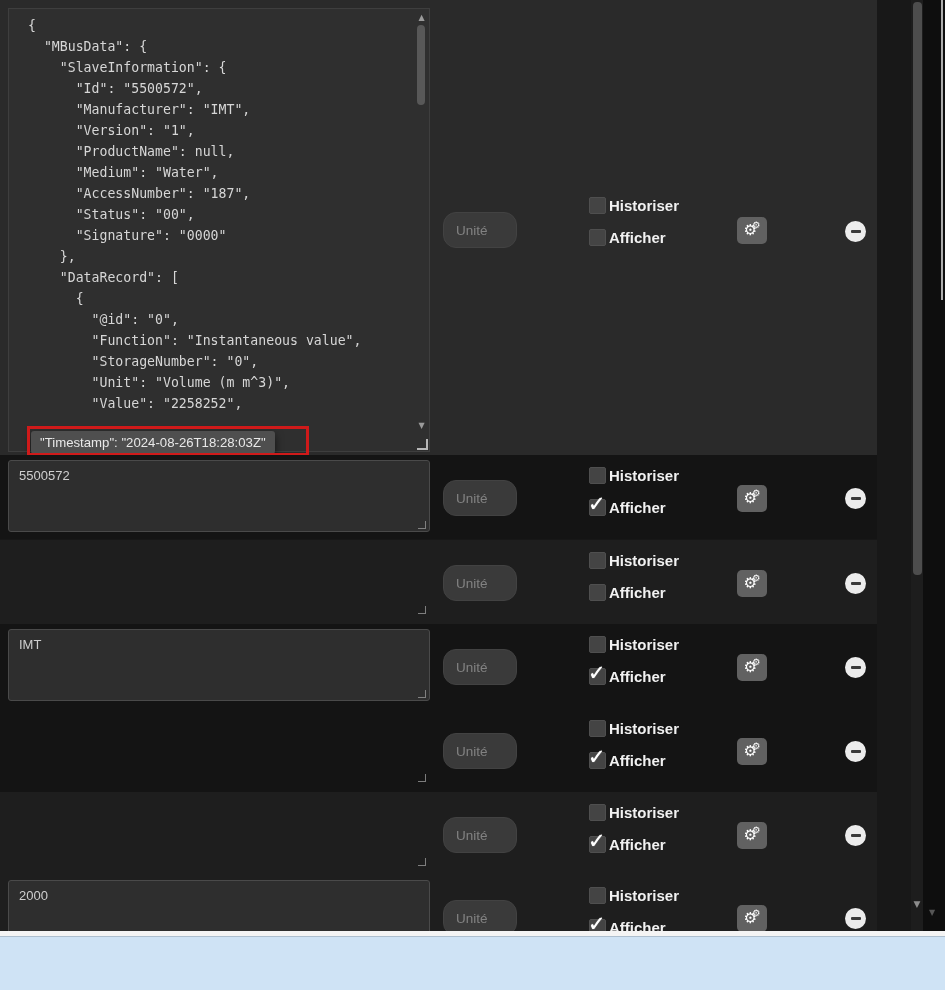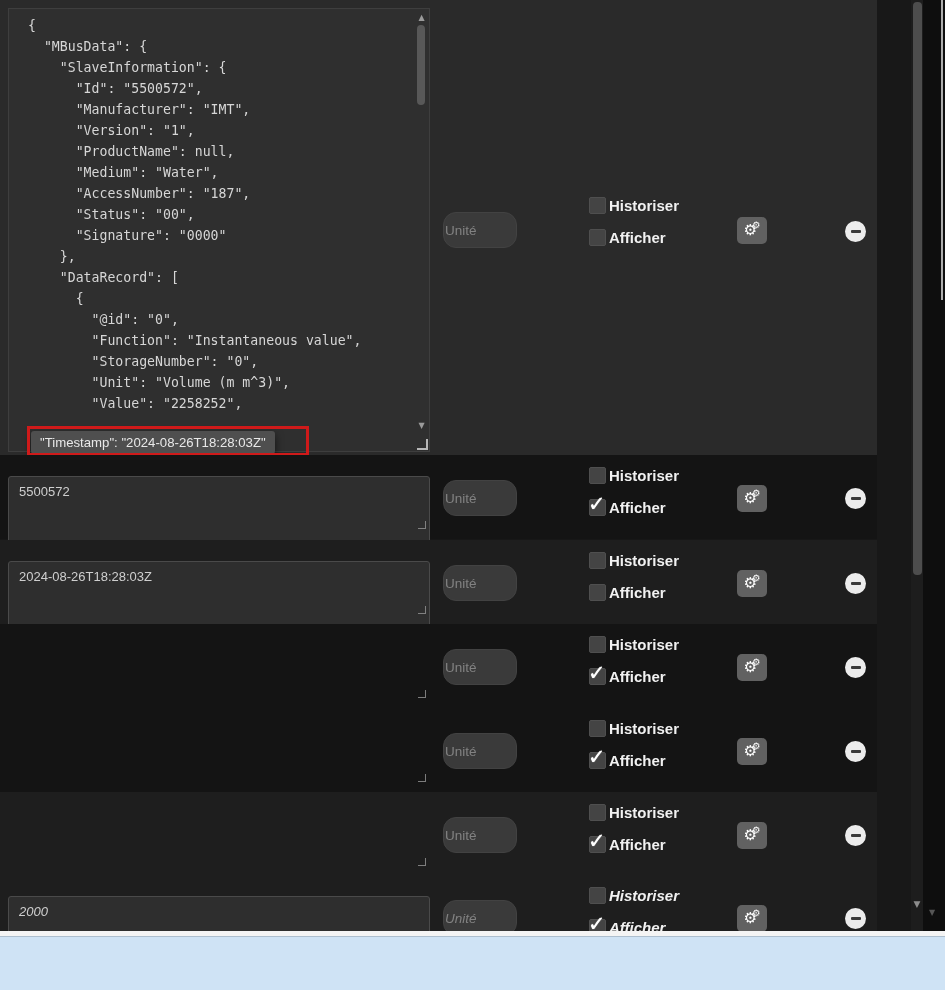--- a/index.html
+++ b/index.html
@@ -29,21 +29,21 @@
   
   #ts-pill { position:absolute; left:22px; top:422px; height:23px; line-height:23px; padding:0 9px;
              background:#4f4f4f; border-radius:3px; color:#e8e8e8; font-size:13.2px; white-space:pre;
              box-shadow:0 4px 8px rgba(0,0,0,.6); }
   .red-box { position:absolute; border:3px solid #cf1a1a; pointer-events:none; }
   #red-box-timestamp { left:27px; top:426px; width:282px; height:30px; }
 
   
   .unit-input { position:absolute; left:443px; width:74px; height:36px; background:#3a3a3a;
                 border:1px solid #424242; border-radius:13px; color:#828282; font-size:13.5px;
-                display:flex; align-items:center; padding-left:1px; }
+                display:flex; align-items:center; padding-left:12px; }
   .cb-row { position:absolute; left:589px; height:18px; display:flex; align-items:flex-start; gap:3px; }
   .cb { position:relative; width:17px; height:17px; background:#444; border:1px solid #4f4f4f; border-radius:2px; flex:none; }
   .cb .check { position:absolute; left:-2px; top:-8px; display:none; color:#fff; font-size:21px; font-weight:bold;
                font-family:"DejaVu Sans",sans-serif; text-shadow:0 0 1px #fff; }
   .cb[data-checked="true"] .check { display:block; }
   .cb-label { color:#f1f1f1; font-weight:bold; font-size:15px; white-space:nowrap; }
   .gear-btn { position:absolute; left:737px; width:30px; height:27px; background:#616161; border-radius:5px;
               color:#fff; display:flex; align-items:center; justify-content:center;
               font-family:"DejaVu Sans",sans-serif; }
   .gear-btn .g1 { font-size:15px; line-height:1; }
@@ -54,22 +54,22 @@
 
   
   #section-json .unit-input { top:212px; }
   #cbrow-hist-0 { top:197px; } #cbrow-aff-0 { top:229px; }
   #section-json .gear-btn { top:217px; } #section-json .minus-btn { top:221px; }
 
   
   .row { position:absolute; left:0; width:877px; height:84px; }
   .shade-a { background:#141414; } .shade-b { background:#1e1e1e; }
   #row-1 { top:455px; } #row-2 { top:540px; } #row-3 { top:624px; }
-  #row-4 { top:708px; } #row-5 { top:792px; } #row-6 { top:875px; height:84px;font-style:italic; }
-  .val-box { position:absolute; left:8px; top:21px; width:422px; height:72px; background:#2e2e2e;
+  #row-4 { top:708px; } #row-5 { top:792px; } #row-6 { top:875px; height:84px; }
+  .val-box { position:absolute; left:8px; top:5px; width:422px; height:72px; background:#2e2e2e;
              border:1px solid #4a4a4a; border-radius:3px; color:#cfcfcf; font-size:13px;
              padding:7px 10px; overflow:hidden; white-space:pre; }
   .row .unit-input { top:25px; }
   .row .cb-row.hist { top:12px; } .row .cb-row.aff { top:44px; }
   .row .gear-btn { top:30px; } .row .minus-btn { top:33px; }
 
   
   #gutter { position:absolute; left:877px; top:0; width:34px; height:931px; background:#181818; }
   #page-scrollbar { position:absolute; left:911px; top:0; width:12px; height:931px; background:#1d1d1d; }
   #page-thumb { position:absolute; left:1.5px; top:2px; width:9px; height:573px; background:#4d4d4d; border-radius:4px; }
@@ -158,41 +158,41 @@
         <div class="gear-btn">
           <span class="g1">⚙</span>
           <span class="g2">⚙</span>
         </div>
         <div class="minus-btn">
             <span class="bar"></span>
           </div>
       </div>
 
       <div class="row shade-b" id="row-2">
-        <div class="val-box">2024-08-26T18:28:03Z</div>
         <div class="resize-grip small" style="position:absolute;left:418px;top:66px;"></div>
         <div class="unit-input">Unité</div>
         <div class="cb-row hist">
           <span class="cb" data-checked="false"></span>
           <span class="cb-label">Historiser</span>
         </div>
         <div class="cb-row aff">
           <span class="cb" data-checked="false"></span>
           <span class="cb-label">Afficher</span>
         </div>
         <div class="gear-btn">
           <span class="g1">⚙</span>
           <span class="g2">⚙</span>
         </div>
         <div class="minus-btn">
             <span class="bar"></span>
           </div>
       </div>
 
       <div class="row shade-a" id="row-3">
+        <div class="val-box">IMT</div>
         <div class="resize-grip small" style="position:absolute;left:418px;top:66px;"></div>
         <div class="unit-input">Unité</div>
         <div class="cb-row hist">
           <span class="cb" data-checked="false"></span>
           <span class="cb-label">Historiser</span>
         </div>
         <div class="cb-row aff">
           <span class="cb" data-checked="true">
               <span class="check">✓</span>
             </span>

